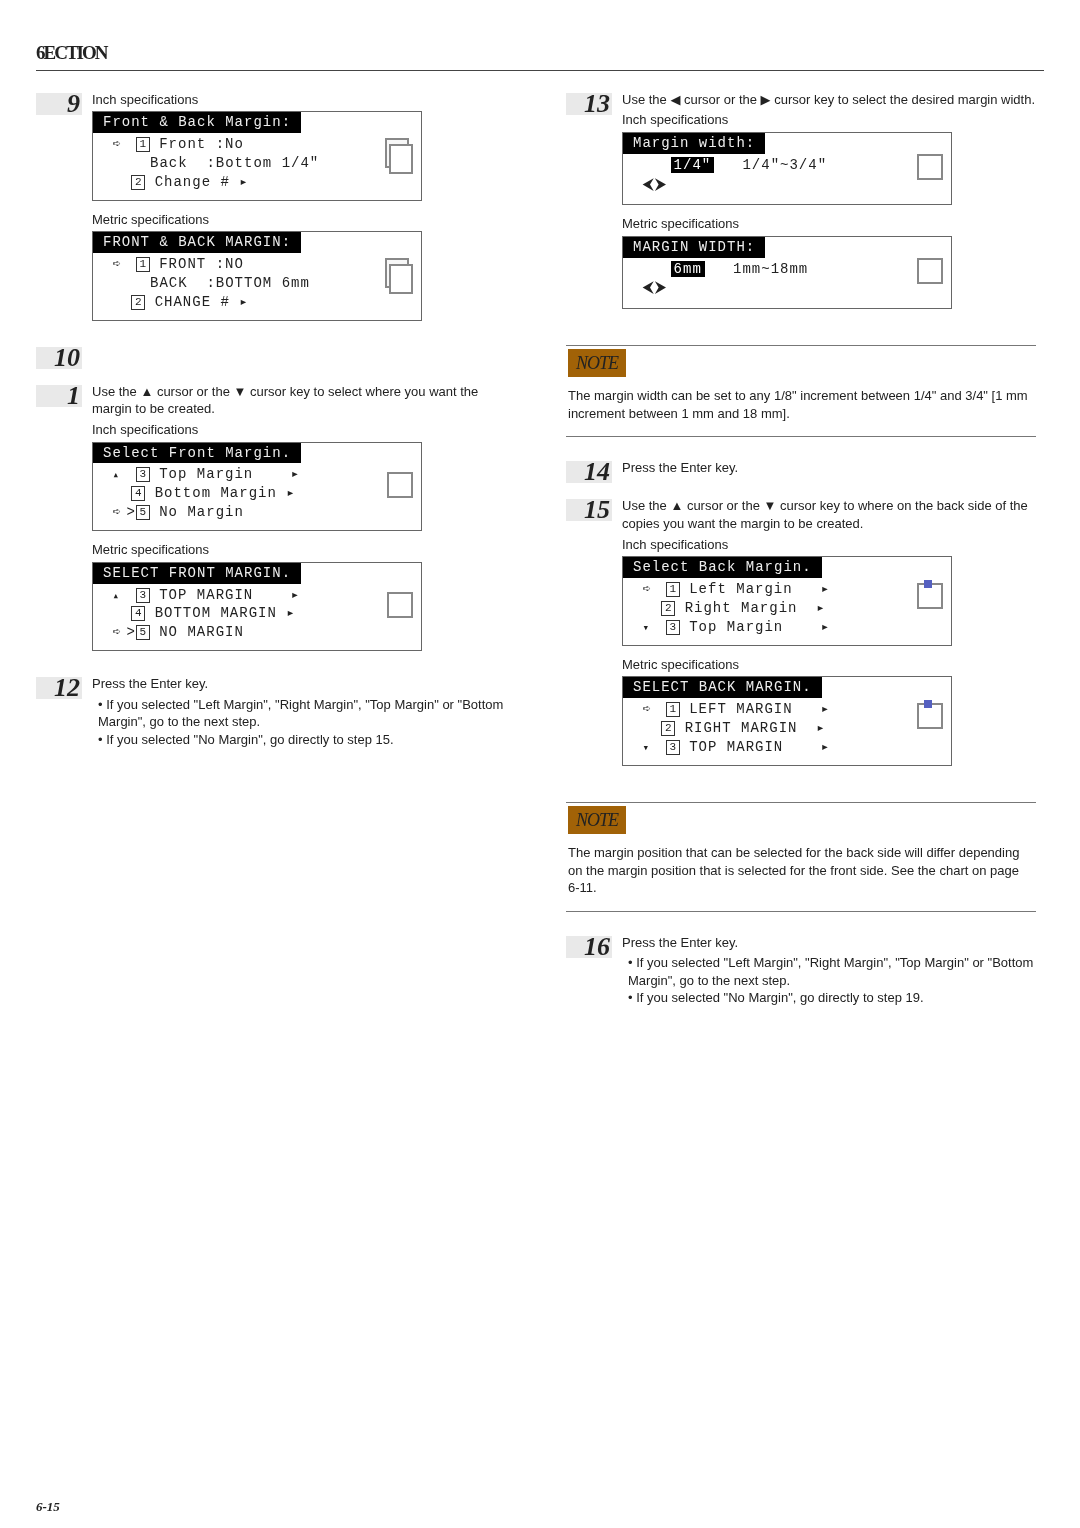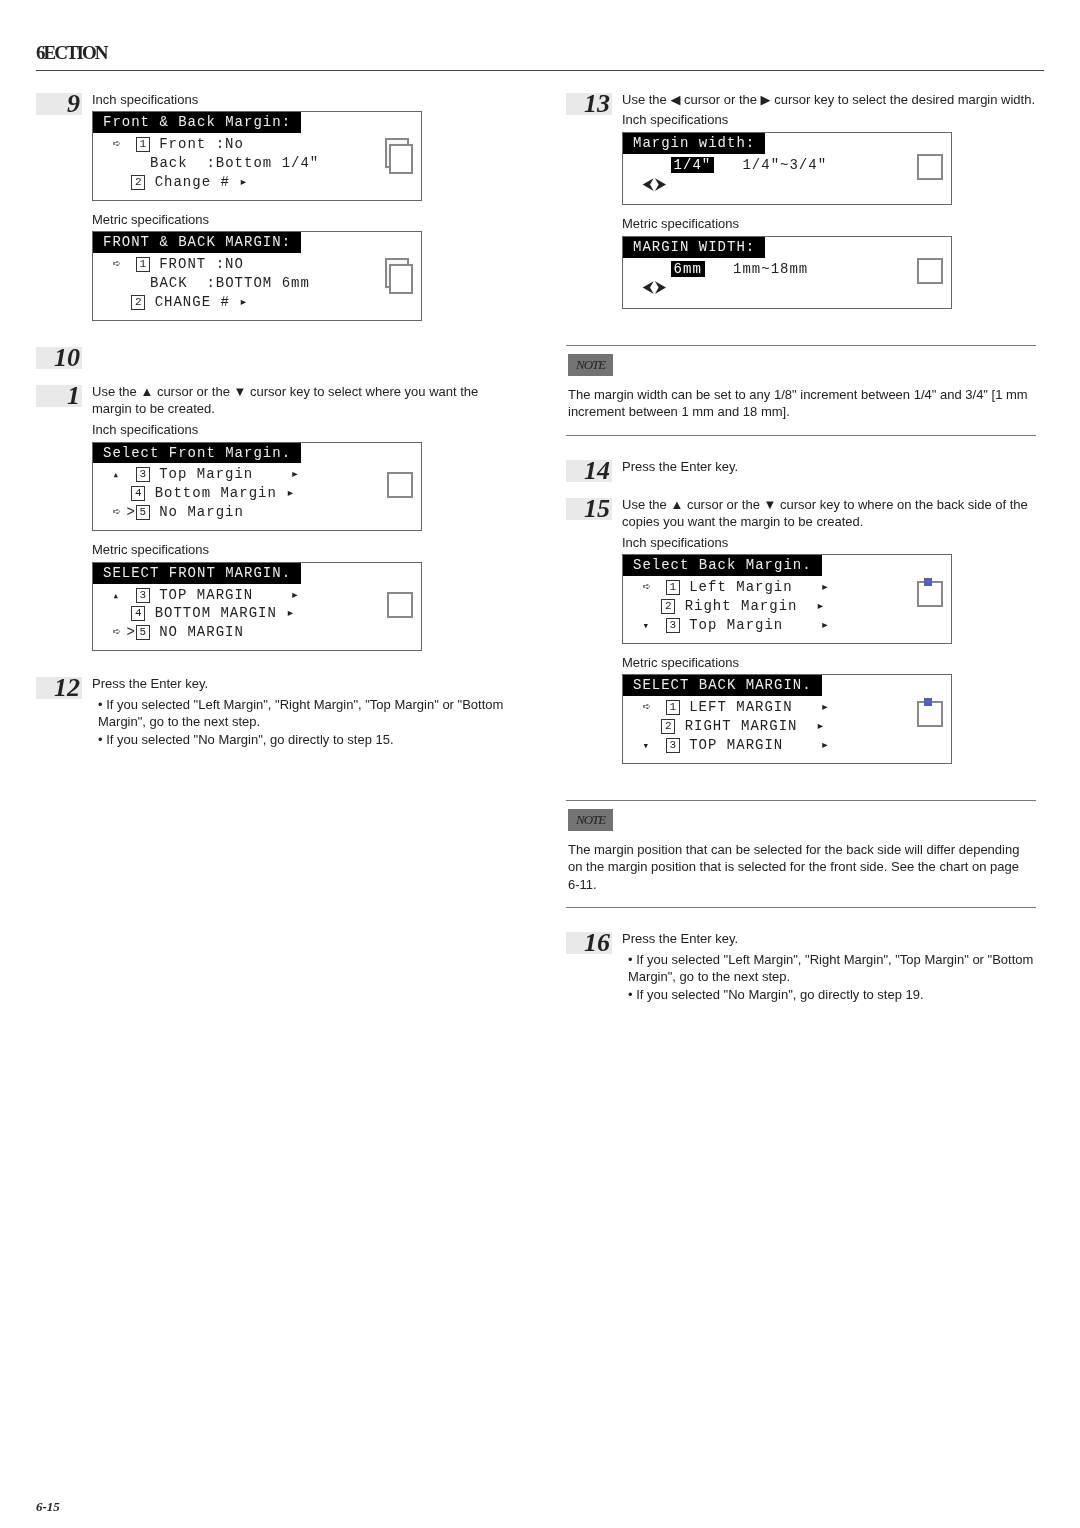--- a/index.html
+++ b/index.html
@@ -105,27 +105,27 @@
 .lcd .inv { background:#000; color:#fff; padding:0 3px; }
 .lcd .lr { font-size:16px; }
 
 .notebox {
   border-top:1.5px solid #777;
   border-bottom:1.5px solid #777;
   padding:10px 2px 12px 2px;
   margin:26px 0 22px 0;
 }
 .notebox-label {
-  background:#737373;
+  background:#a16207;
   padding:2px 8px;
   font-family:"Times New Roman",serif;
   font-style:italic;
   display:inline-block;
   margin:-24px 0 8px 0;
-  font-size:13px;
+  font-size:18px;
   letter-spacing:-1px;
 }
 .notebox p { margin:2px 0; }
 
 .page-footer {
   position:absolute;
   left:36px;
   bottom:12px;
   font-family:"Times New Roman",serif;
   font-style:italic;

